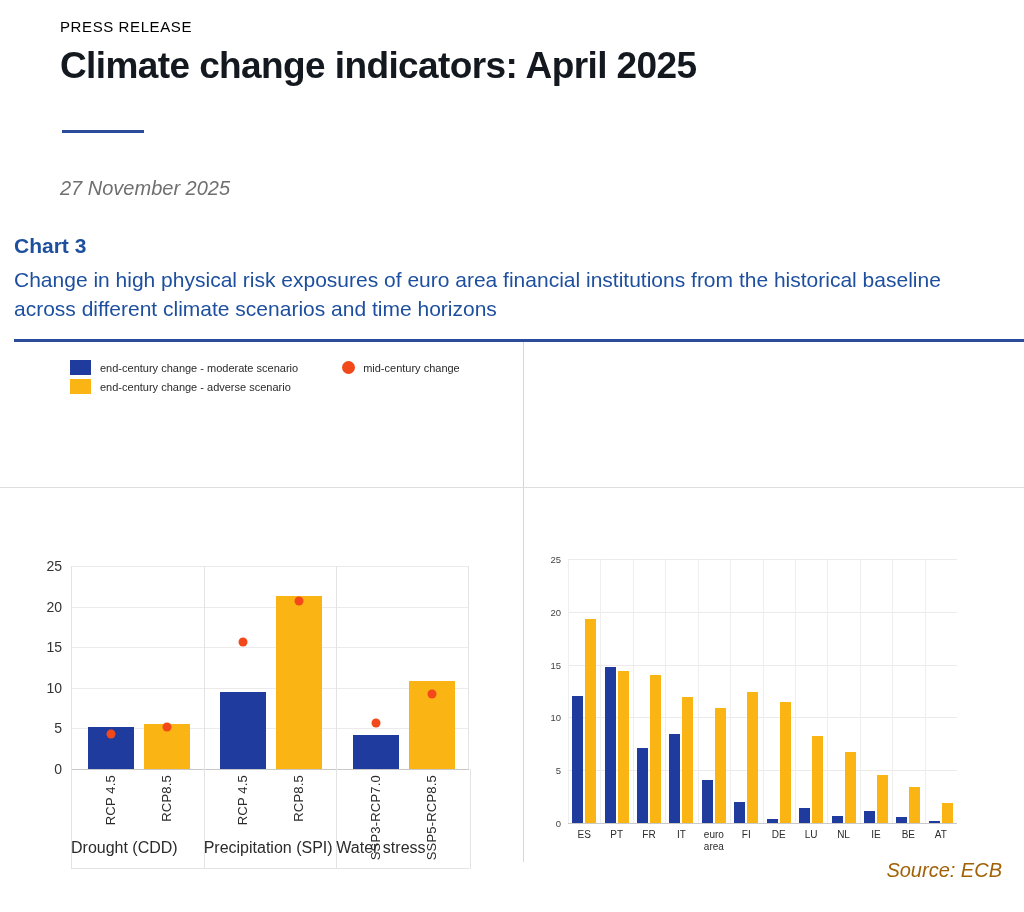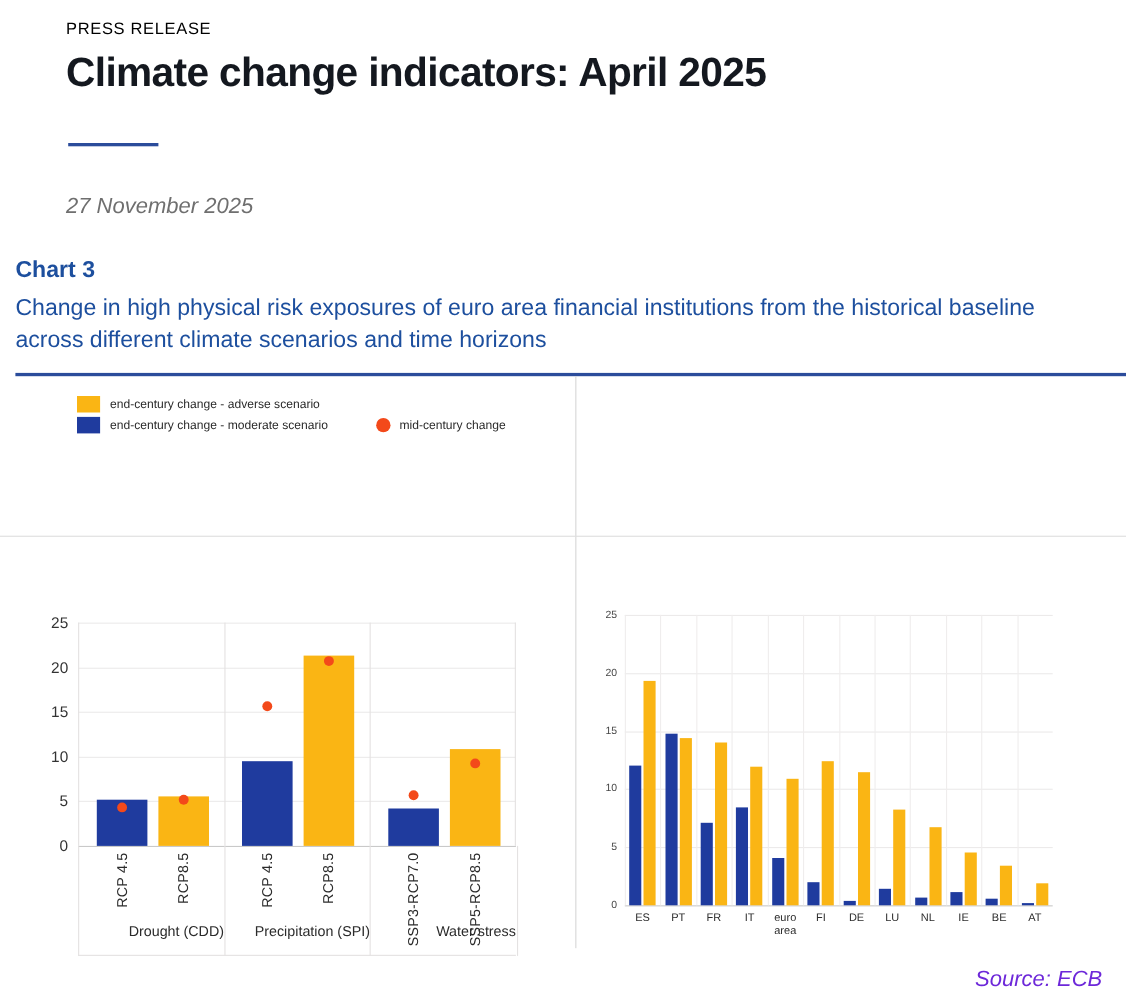--- a/index.html
+++ b/index.html
@@ -199,23 +199,23 @@
     top: 0;
     font-size: 13px;
     color: #2b2b2b;
     writing-mode: vertical-rl;
     transform: rotate(180deg);
     white-space: nowrap;
     letter-spacing: 0.2px;
   }
   .grp-label-a {
     position: absolute;
-    font-size: 13px;
+    font-size: 16px;
     color: #2b2b2b;
-    text-align: right;
+    text-align: left;
     white-space: nowrap;
   }
   #xaxis-a {
     position: absolute;
     left: 71px;
     top: 769px;
     width: 398px;
     height: 100px;
   }
   .grp-box {
@@ -263,24 +263,24 @@
     top: 0;
     width: 1px;
     height: 100%;
     background: #efeded;
   }
 
   
   .source {
     position: absolute;
     right: 22px;
-    bottom: 10px;
+    bottom: 30px;
     font-size: 20px;
     font-style: italic;
-    color: #6d28d9;
+    color: #a16207;
   }
 </style>
 </head>
 <body>
 
 <div class="page-header">
   <div class="kicker">PRESS RELEASE</div>
   <h1 class="main-title">Climate change indicators: April 2025</h1>
   <div class="rule-short"></div>
   <div class="pub-date">27 November 2025</div>
@@ -288,34 +288,34 @@
 
 <div class="chart-head">
   <div class="chart-num">Chart 3</div>
   <div class="chart-title">Change in high physical risk exposures of euro area financial institutions from the historical baseline across different climate scenarios and time horizons</div>
   <div class="rule-full"></div>
 </div>
 
 <div class="panels">
   <div class="panel panel-a">
     <div class="legend legend-a">
-      <div class="legend-row" style="width:100%">
-        <div class="legend-item">
-          <span class="swatch" style="background:#fab514"></span>
-          <span class="legend-label">end-century change - adverse scenario</span>
-        </div>
-      </div>
       <div class="legend-row">
         <div class="legend-item">
           <span class="swatch" style="background:#1f3b9e"></span>
           <span class="legend-label">end-century change - moderate scenario</span>
         </div>
         <div class="legend-item" style="margin-left:28px">
           <span class="swatch dot" style="background:#f3491a"></span>
           <span class="legend-label">mid-century change</span>
+        </div>
+      </div>
+      <div class="legend-row" style="width:100%">
+        <div class="legend-item">
+          <span class="swatch" style="background:#fab514"></span>
+          <span class="legend-label">end-century change - adverse scenario</span>
         </div>
       </div>
     </div>
   </div>
 
   <div class="v-divider"></div>
 </div>
 <div class="h-divider"></div>
 
 <div id="plot-a" class="plot-wrap">

